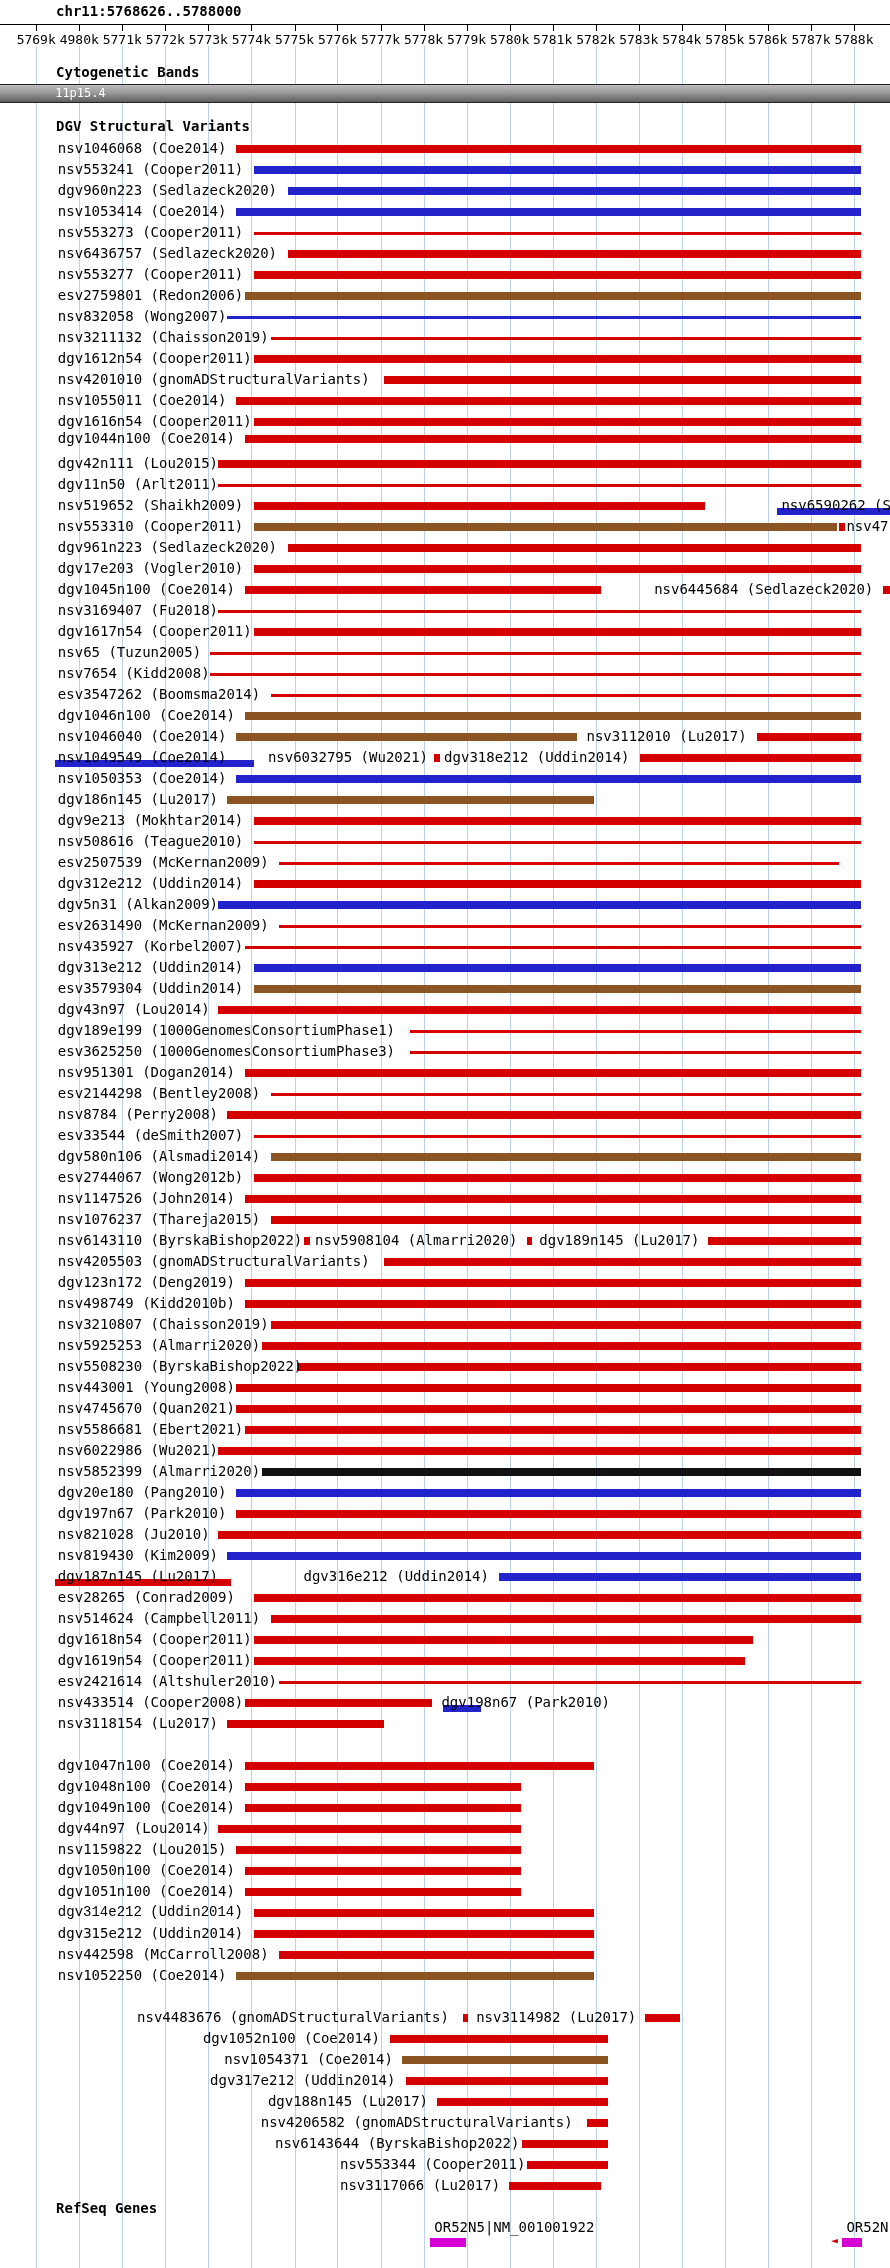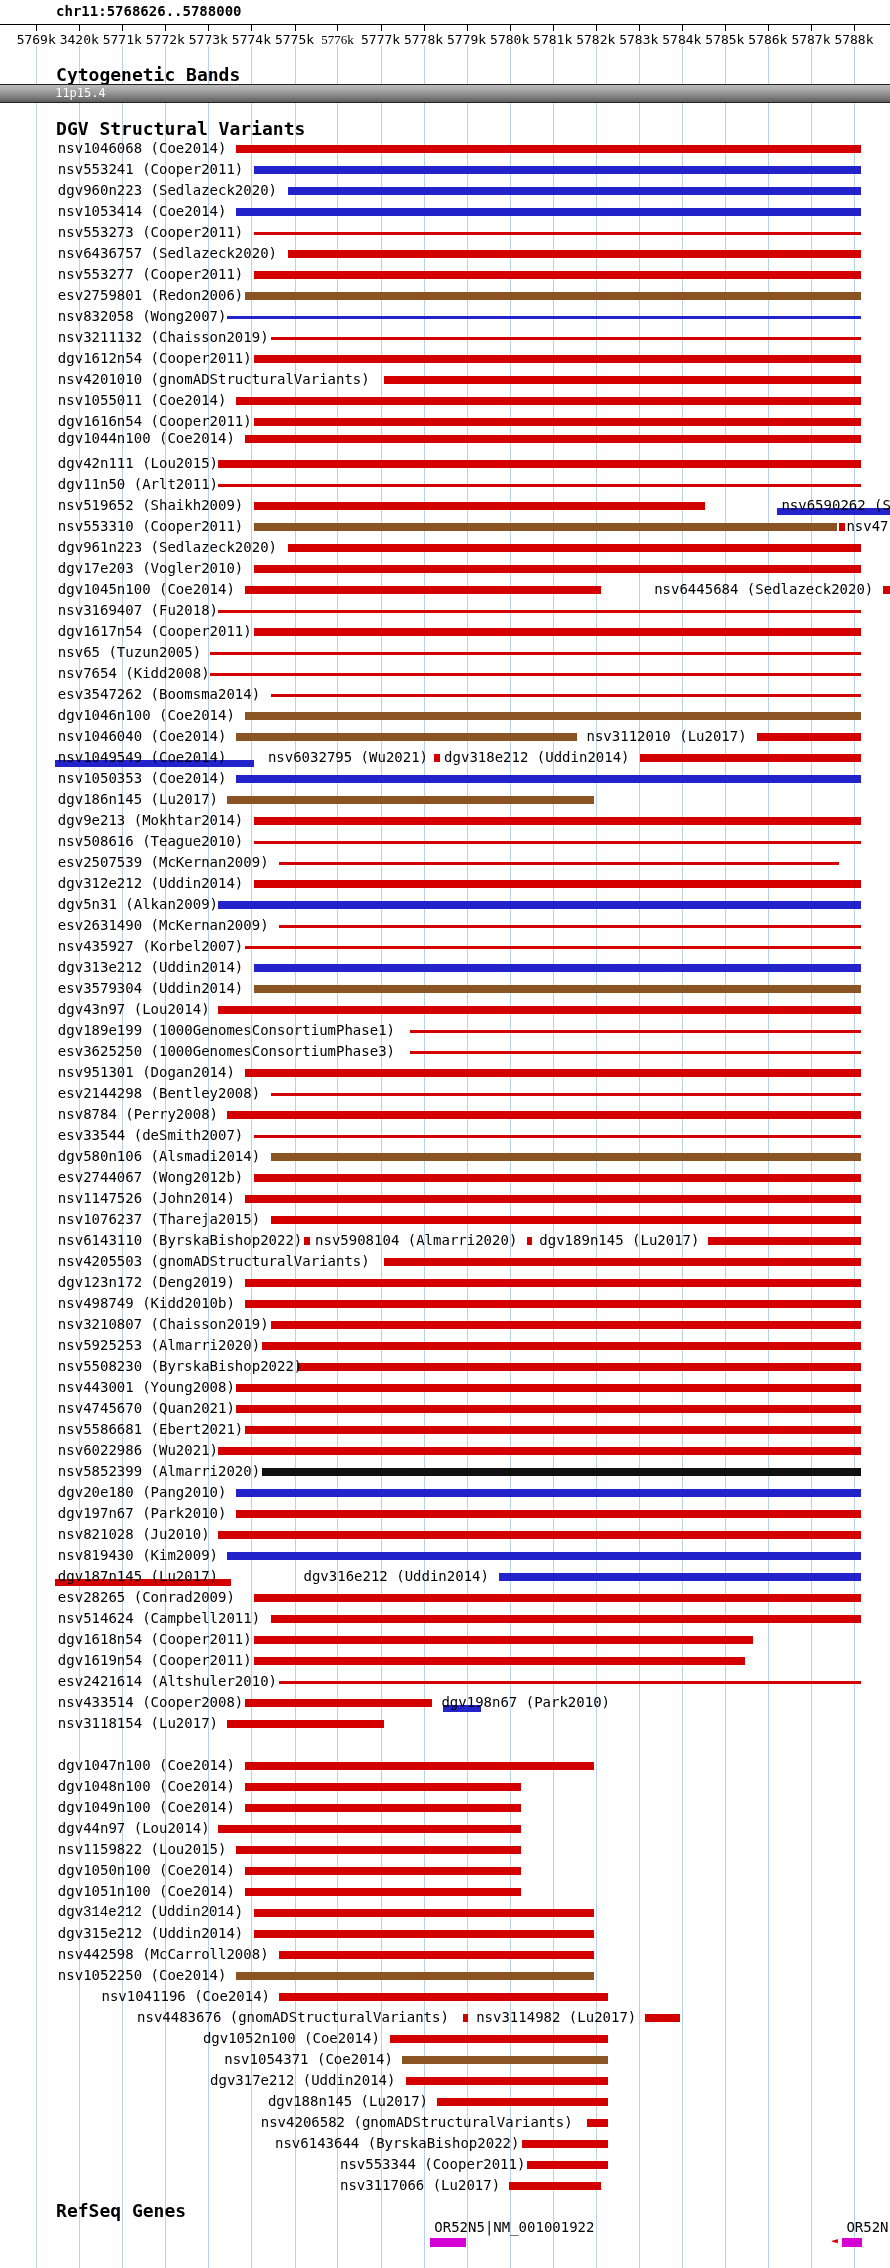--- a/index.html
+++ b/index.html
@@ -6,21 +6,21 @@
   #screen{
     position:relative;width:890px;height:2268px;background:#ffffff;
     font-family:"DejaVu Sans Mono","Liberation Mono",monospace;
     font-size:14px;color:#000;overflow:hidden;
   }
   .gridline{position:absolute;top:46px;bottom:0;width:1px;pointer-events:none;}
   #position-label{position:absolute;top:3px;left:6.3%;font-weight:bold;white-space:pre;}
   #ruler-line{position:absolute;top:24px;left:0;right:0;height:1px;background:#000;}
   .tick{position:absolute;top:24px;width:1px;height:7px;background:#000;}
   .tick-label{position:absolute;top:32px;width:64px;margin-left:-32px;text-align:center;font-size:13px;white-space:nowrap;}
-  .track-title{position:absolute;left:6.3%;font-weight:bold;font-size:18px;white-space:pre;}
+  .track-title{position:absolute;left:6.3%;font-weight:bold;font-size:14px;white-space:pre;}
   #cyto-title{top:64px;}
   #band-bar{position:absolute;top:84px;left:0;right:0;height:17px;
     background:linear-gradient(#bdbdbd,#9a9a9a 45%,#5e5e5e);
     border-top:1px solid #222;border-bottom:1px solid #222;}
   #band-label{position:absolute;left:6.2%;top:0;line-height:17px;color:#fff;font-size:12px;}
   #dgv-title{top:118px;}
   #rows{position:absolute;top:138px;left:0;right:0;height:2058px;}
   .row{position:absolute;left:0;right:0;height:21px;}
   .lbl{position:absolute;top:0;line-height:20px;white-space:pre;font-size:14px;z-index:2;}
   .bar{position:absolute;top:7px;height:8px;z-index:1;}
@@ -57,33 +57,33 @@
       <div class="gridline" style="left: 91.12%; background: rgb(184, 208, 234);"></div>
       <div class="gridline" style="left: 95.95%; background: rgb(184, 208, 234);"></div>
     </div>
 
   <div id="position-label">chr11:5768626..5788000</div>
   <div id="ruler-line"></div>
   <div id="ruler-ticks">
       <div class="tick" style="left: 4.07%;"></div>
       <span class="tick-label" style="left: 4.07%;">5769k</span>
       <div class="tick" style="left: 8.91%;"></div>
-      <span class="tick-label" style="left: 8.91%;">3420k</span>
+      <span class="tick-label" style="left: 8.91%;">4980k</span>
       <div class="tick" style="left: 13.74%;"></div>
       <span class="tick-label" style="left: 13.74%;">5771k</span>
       <div class="tick" style="left: 18.58%;"></div>
       <span class="tick-label" style="left: 18.58%;">5772k</span>
       <div class="tick" style="left: 23.41%;"></div>
       <span class="tick-label" style="left: 23.41%;">5773k</span>
       <div class="tick" style="left: 28.25%;"></div>
       <span class="tick-label" style="left: 28.25%;">5774k</span>
       <div class="tick" style="left: 33.09%;"></div>
       <span class="tick-label" style="left: 33.09%;">5775k</span>
       <div class="tick" style="left: 37.92%;"></div>
-      <span class="tick-label" style="left: 37.92%; font-family: Liberation Serif, serif;">5776k</span>
+      <span class="tick-label" style="left: 37.92%;">5776k</span>
       <div class="tick" style="left: 42.76%;"></div>
       <span class="tick-label" style="left: 42.76%;">5777k</span>
       <div class="tick" style="left: 47.59%;"></div>
       <span class="tick-label" style="left: 47.59%;">5778k</span>
       <div class="tick" style="left: 52.43%;"></div>
       <span class="tick-label" style="left: 52.43%;">5779k</span>
       <div class="tick" style="left: 57.27%;"></div>
       <span class="tick-label" style="left: 57.27%;">5780k</span>
       <div class="tick" style="left: 62.1%;"></div>
       <span class="tick-label" style="left: 62.1%;">5781k</span>
@@ -471,24 +471,20 @@
         <span class="lbl" style="left: 6.5%;">dgv315e212 (Uddin2014)</span>
       </div>
       <div class="row" style="top: 1806px;">
         <div class="bar" style="left: 31.4%; width: 35.3%; background: rgb(212, 0, 0);"></div>
         <span class="lbl" style="left: 6.5%;">nsv442598 (McCarroll2008)</span>
       </div>
       <div class="row" style="top: 1827px;">
         <div class="bar" style="left: 26.5%; width: 40.2%; background: rgb(138, 85, 34);"></div>
         <span class="lbl" style="left: 6.5%;">nsv1052250 (Coe2014)</span>
       </div>
-      <div class="row" style="top: 1848px;">
-        <div class="bar" style="left: 31.4%; width: 36.9%; background: rgb(212, 0, 0);"></div>
-        <span class="lbl" style="left: 11.4%;">nsv1041196 (Coe2014)</span>
-      </div>
       <div class="row" style="top: 1869px;">
         <div class="bar" style="left: 52%; width: 0.6%; background: rgb(212, 0, 0);"></div>
         <span class="lbl" style="left: 15.4%;">nsv4483676 (gnomADStructuralVariants)</span>
         <div class="bar" style="left: 72.5%; width: 3.9%; background: rgb(212, 0, 0);"></div>
         <span class="lbl" style="left: 53.5%;">nsv3114982 (Lu2017)</span>
       </div>
       <div class="row" style="top: 1890px;">
         <div class="bar" style="left: 43.8%; width: 24.5%; background: rgb(212, 0, 0);"></div>
         <span class="lbl" style="left: 22.8%;">dgv1052n100 (Coe2014)</span>
       </div>

